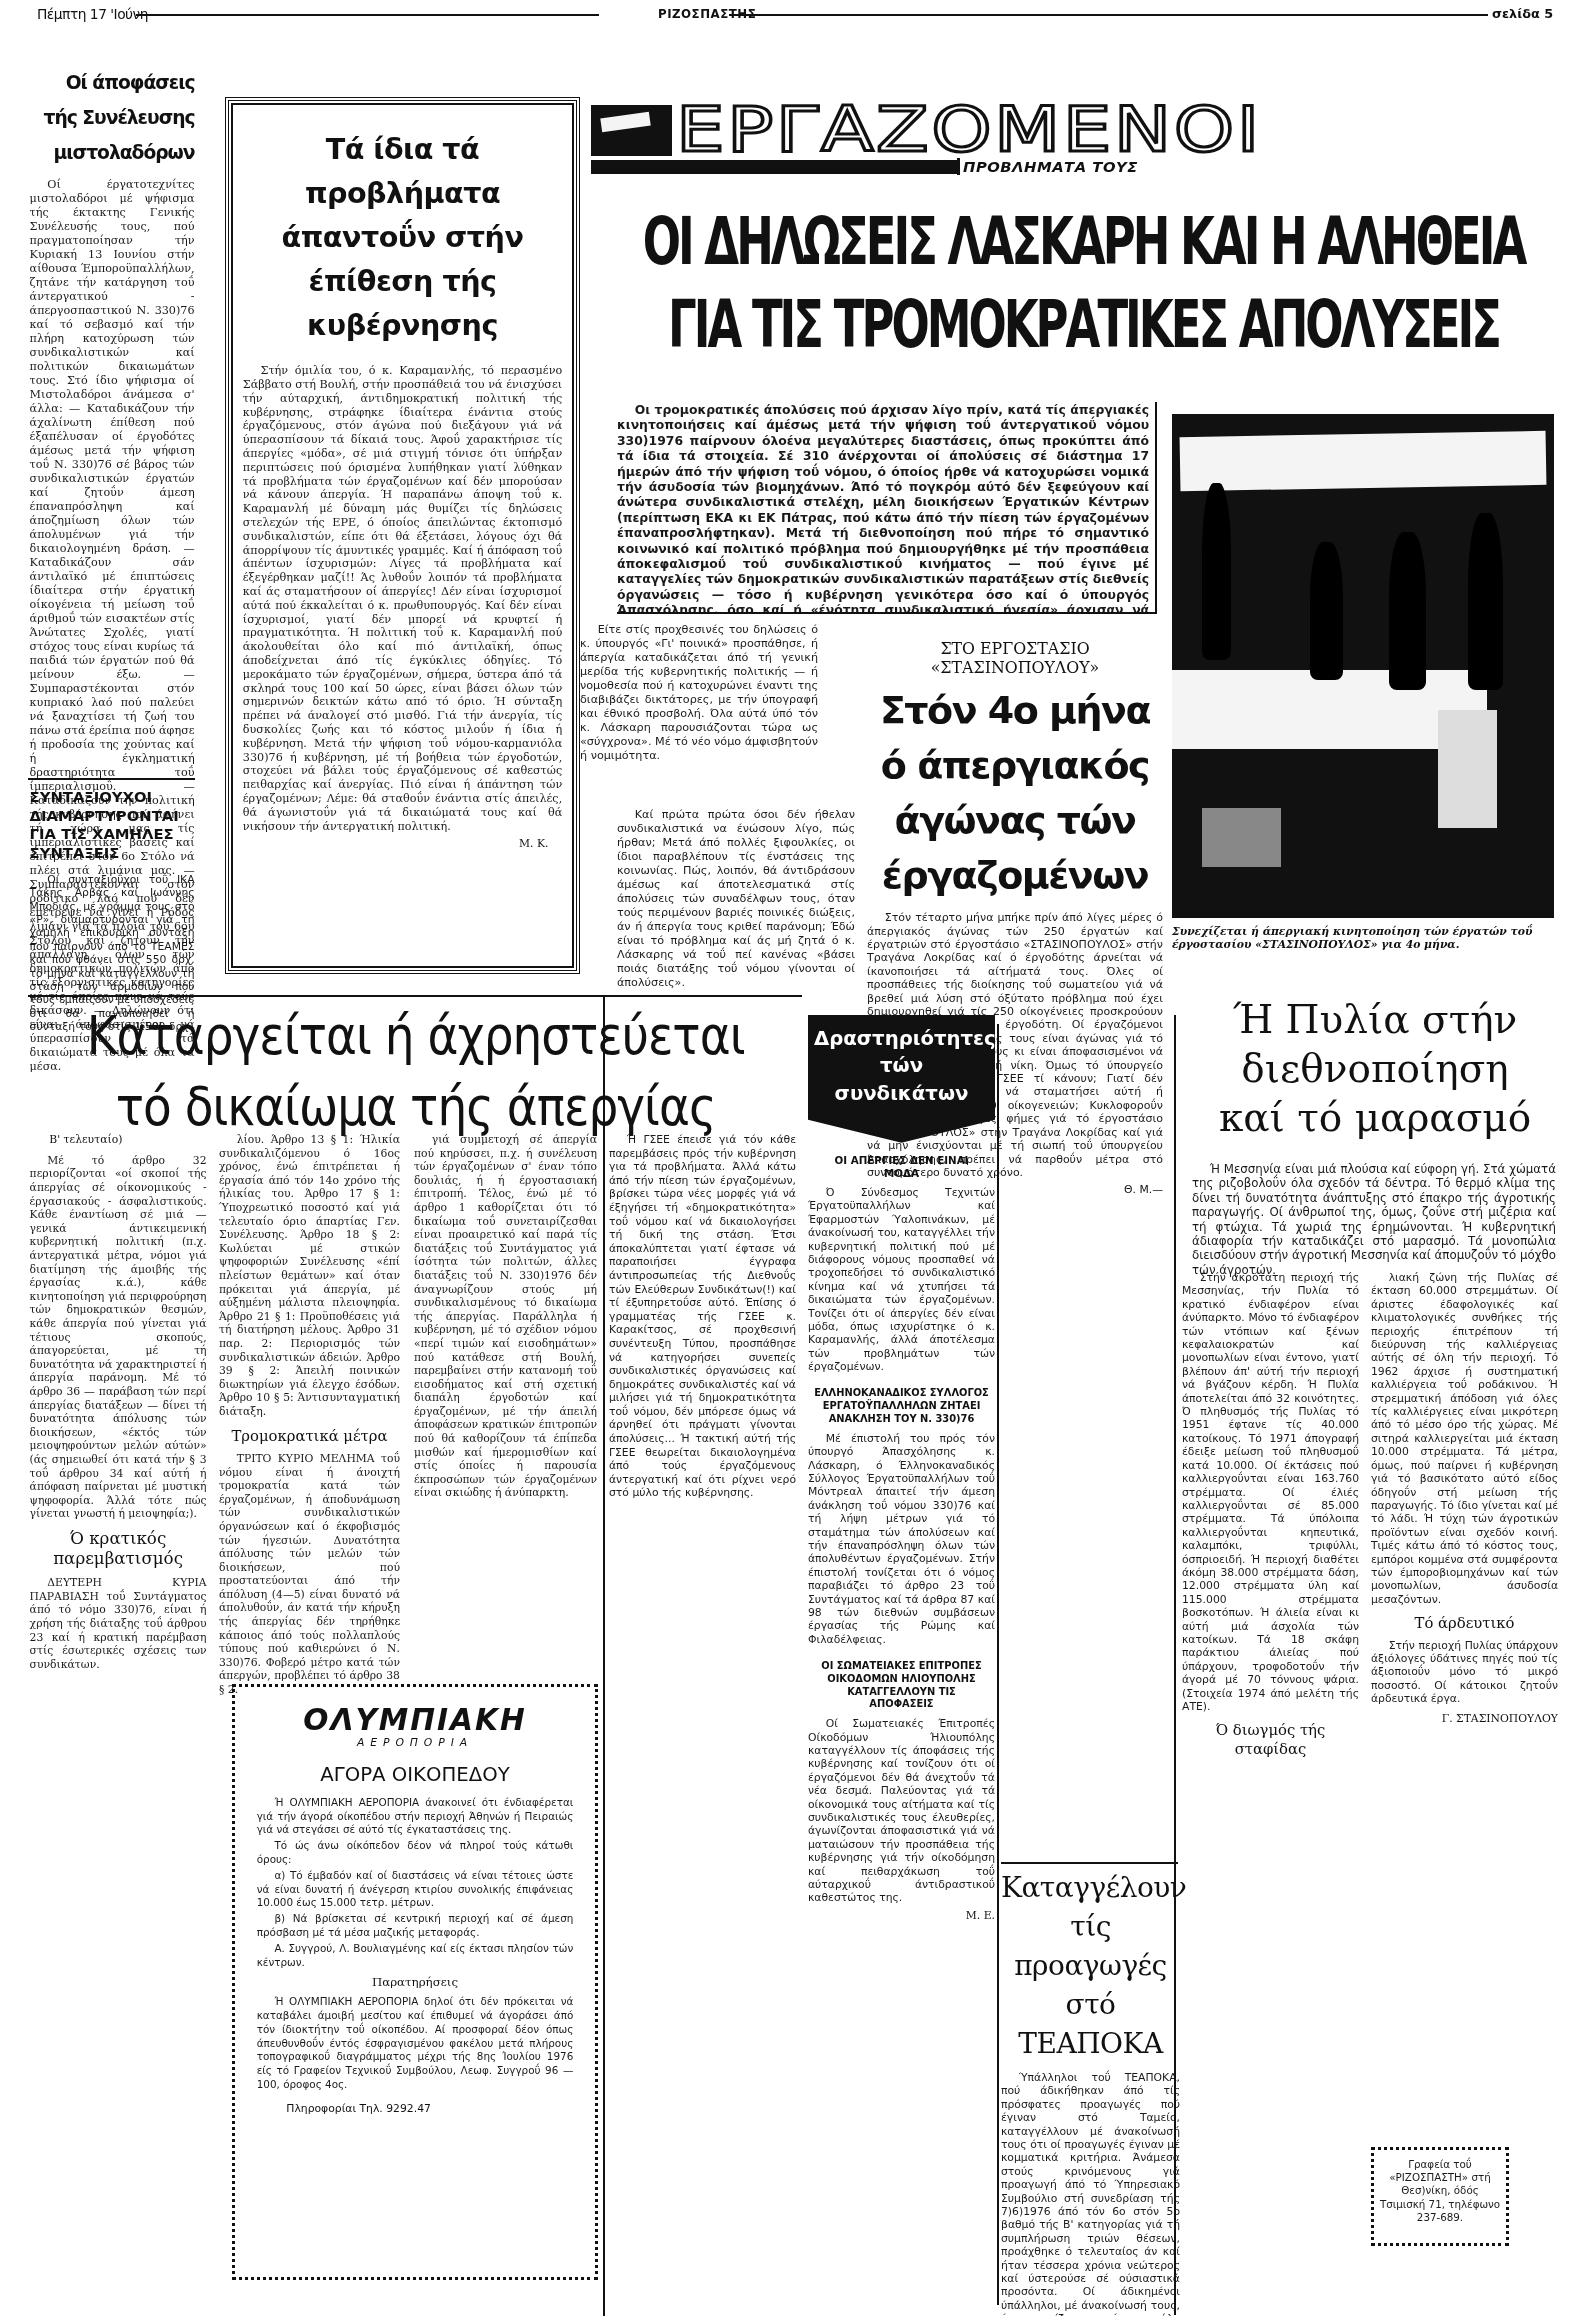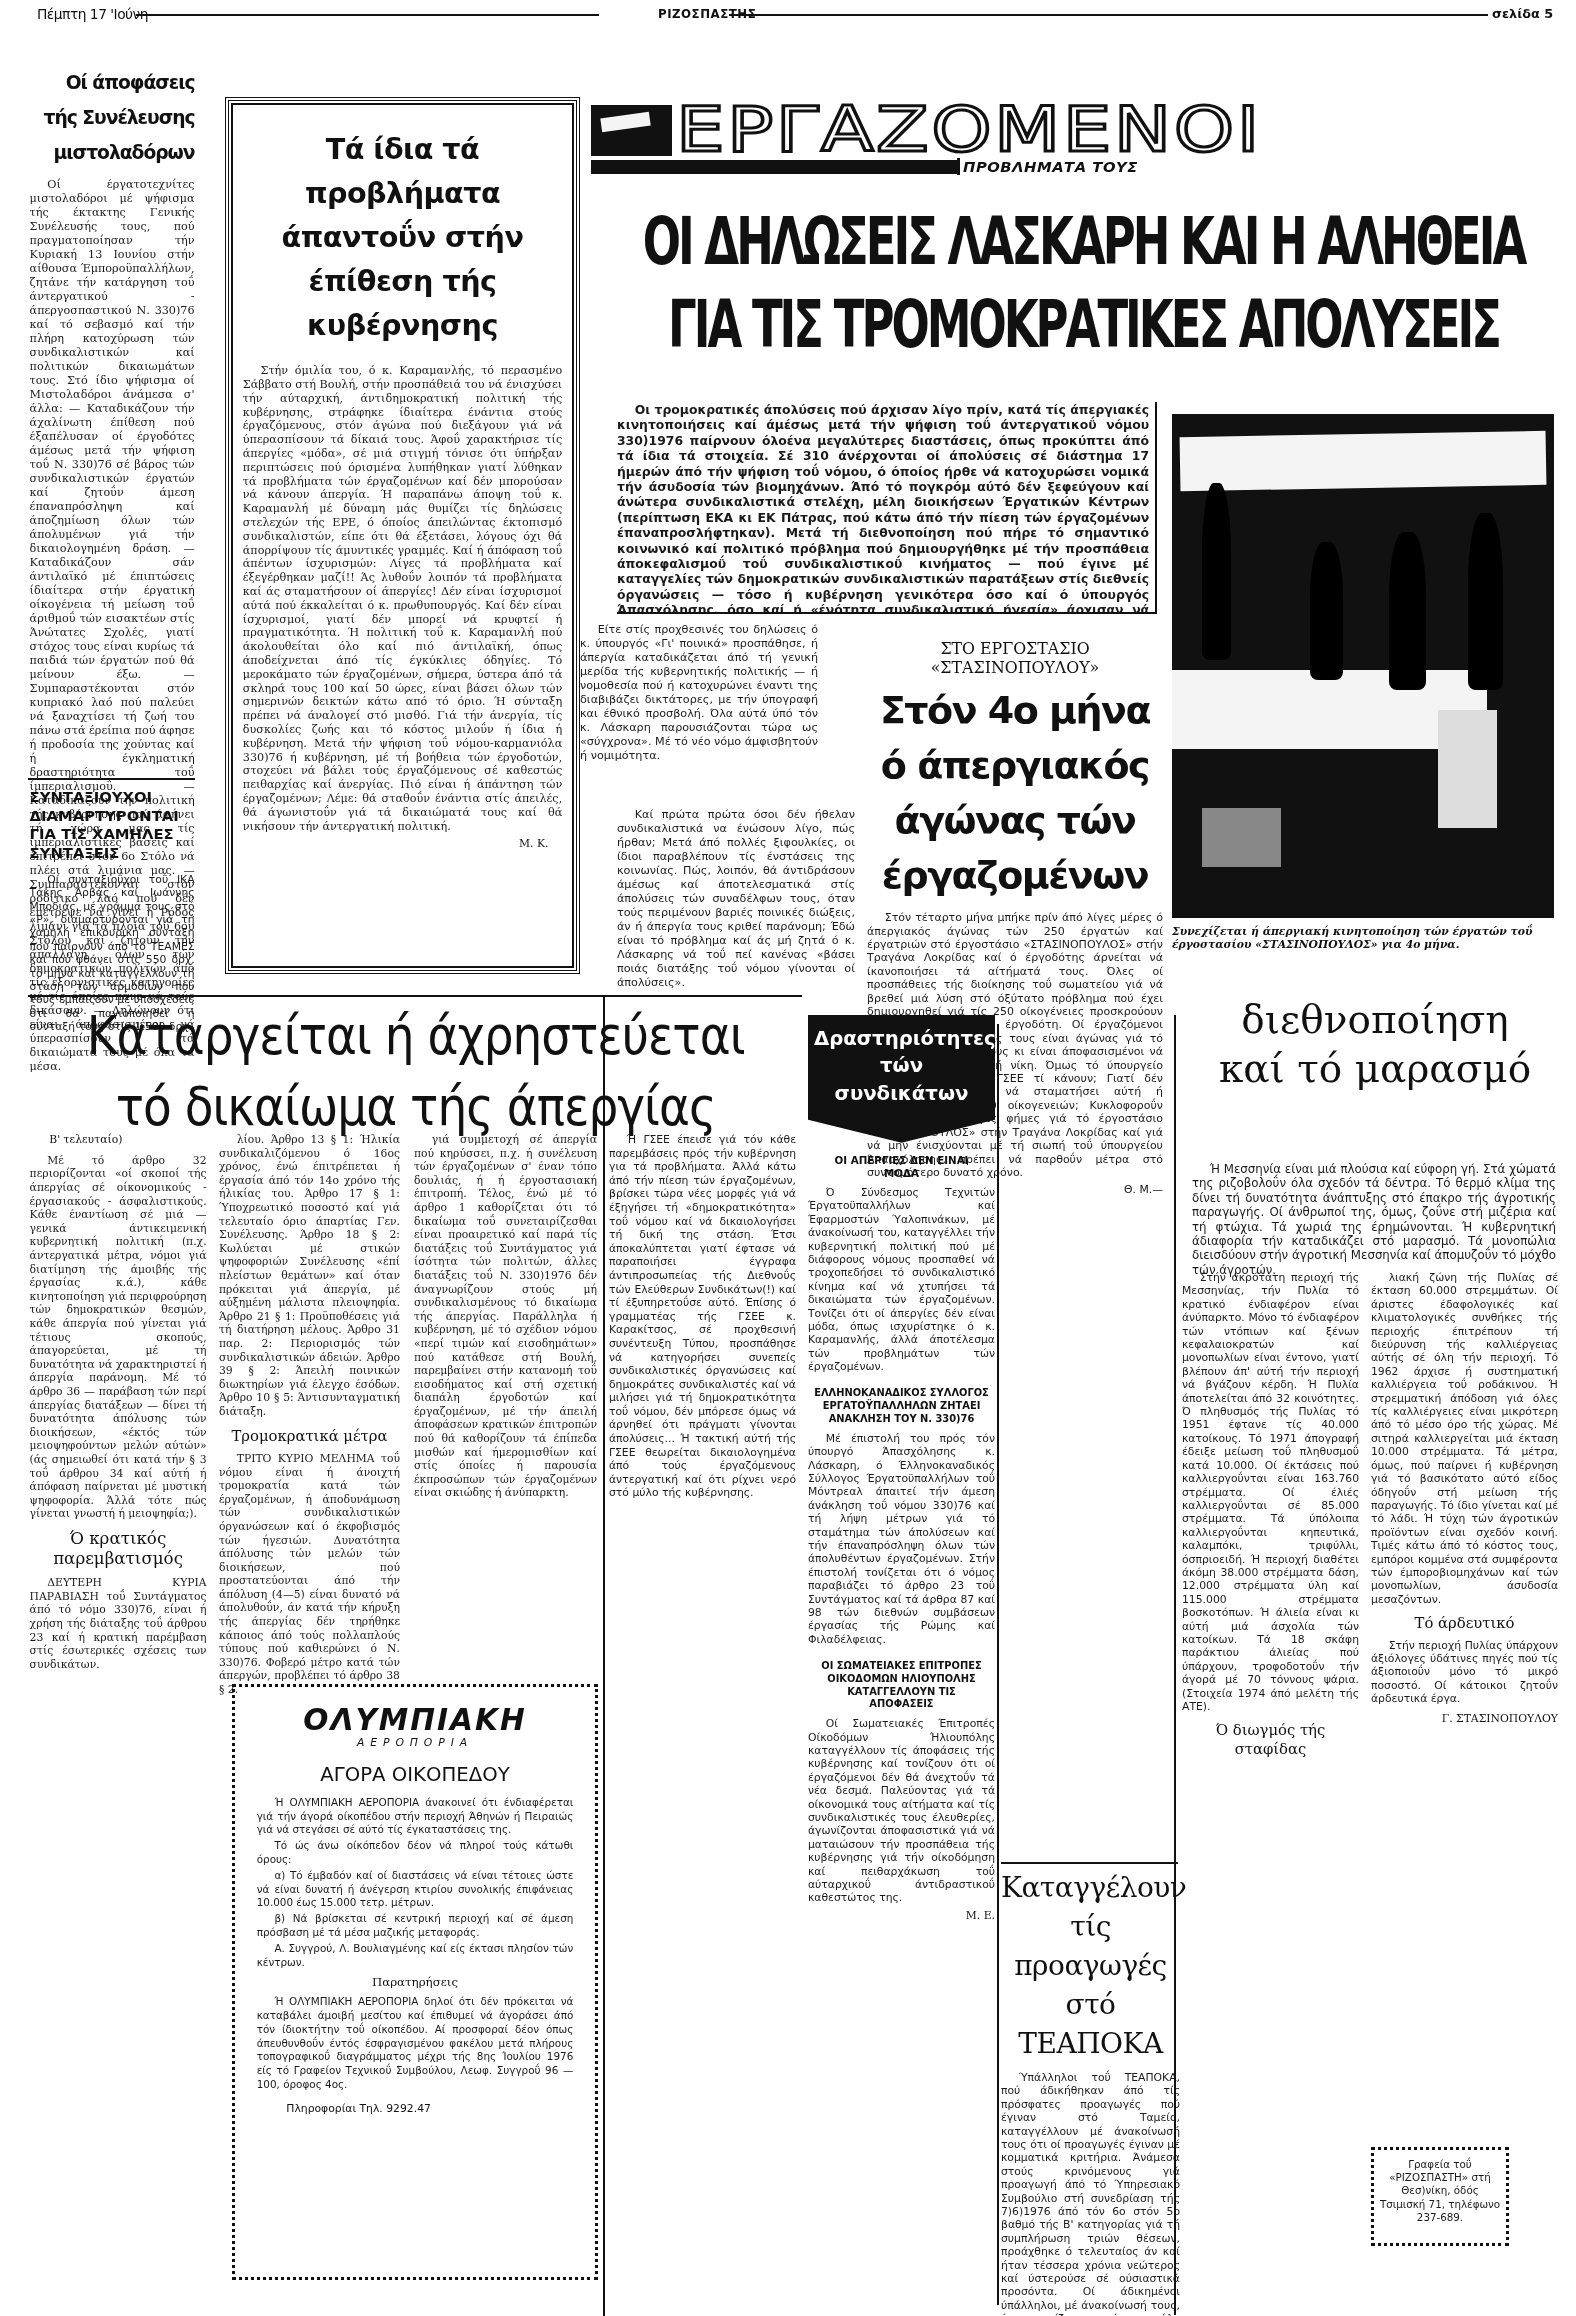--- a/index.html
+++ b/index.html
@@ -185,20 +185,21 @@
 <div class="rule" style="left:1001px;top:1862px;width:177px;height:2px;"></div>
 <div class="abs" style="left:1001px;top:1868px;width:179px;">
   <div class="center" style="font-family:'DejaVu Serif',serif;font-size:28px;line-height:39px;letter-spacing:-0.5px;">Καταγγέλουν τίς προαγωγές στό ΤΕΑΠΟΚΑ</div>
   <div class="sans-text" style="margin-top:7.9px;font-size:10.8px;line-height:13.4px;">
     <p>Ύπάλληλοι τοΰ ΤΕΑΠΟΚΑ, πού άδικήθηκαν άπό τίς πρόσφατες προαγωγές πού έγιναν στό Ταμείο, καταγγέλλουν μέ άνακοίνωσή τους ότι οί προαγωγές έγιναν μέ κομματικά κριτήρια. Άνάμεσα στούς κρινόμενους γιά προαγωγή άπό τό Ύπηρεσιακό Συμβούλιο στή συνεδρίαση τής 7)6)1976 άπό τόν 6ο στόν 5ο βαθμό τής Β' κατηγορίας γιά τή συμπλήρωση τριών θέσεων, προάχθηκε ό τελευταίος άν καί ήταν τέσσερα χρόνια νεώτερος καί ύστερούσε σέ ούσιαστικά προσόντα. Οί άδικημένοι ύπάλληλοι, μέ άνακοίνωσή τους, ύπογραμμίζουν τό μεγάλο ποσοστό τοΰ συνολικοΰ προσωπικοΰ πού άδικήθηκε.</p>
   </div>
 </div>
 
 <div class="vrule" style="left:1174px;top:1015px;height:1300px;"></div>
 <div class="abs" style="left:1178px;top:995px;width:394px;text-align:center;">
+  <div style="font-family:'DejaVu Serif',serif;font-size:39px;line-height:49px;">Ή Πυλία στήν</div>
   <div style="font-family:'DejaVu Serif',serif;font-size:39px;line-height:49px;">διεθνοποίηση</div>
   <div style="font-family:'DejaVu Serif',serif;font-size:39px;line-height:49px;">καί τό μαρασμό</div>
 </div>
 <div class="abs sans-text" style="left:1192px;top:1162px;width:364px;font-size:11.8px;line-height:14.4px;">
   <p>Ή Μεσσηνία είναι μιά πλούσια καί εύφορη γή. Στά χώματά της ριζοβολοΰν όλα σχεδόν τά δέντρα. Τό θερμό κλίμα της δίνει τή δυνατότητα άνάπτυξης στό έπακρο τής άγροτικής παραγωγής. Οί άνθρωποί της, όμως, ζοΰνε στή μιζέρια καί τή φτώχια. Τά χωριά της έρημώνονται. Ή κυβερνητική άδιαφορία τήν καταδικάζει στό μαρασμό. Τά μονοπώλια διεισδύουν στήν άγροτική Μεσσηνία καί άπομυζοΰν τό μόχθο τών άγροτών.</p>
 </div>
 <div class="abs" style="left:1182px;top:1271px;width:177px;">
   <div class="sans-text" style="font-size:10.8px;line-height:13.4px;">
     <p>Στήν άκρότατη περιοχή τής Μεσσηνίας, τήν Πυλία τό κρατικό ένδιαφέρον είναι άνύπαρκτο. Μόνο τό ένδιαφέρον τών ντόπιων καί ξένων κεφαλαιοκρατών καί μονοπωλίων είναι έντονο, γιατί βλέπουν άπ' αύτή τήν περιοχή νά βγάζουν κέρδη. Ή Πυλία άποτελείται άπό 32 κοινότητες. Ό πληθυσμός τής Πυλίας τό 1951 έφτανε τίς 40.000 κατοίκους. Τό 1971 άπογραφή έδειξε μείωση τοΰ πληθυσμοΰ κατά 10.000. Οί έκτάσεις πού καλλιεργοΰνται είναι 163.760 στρέμματα. Οί έλιές καλλιεργοΰνται σέ 85.000 στρέμματα. Τά ύπόλοιπα καλλιεργοΰνται κηπευτικά, καλαμπόκι, τριφύλλι, όσπριοειδή. Ή περιοχή διαθέτει άκόμη 38.000 στρέμματα δάση, 12.000 στρέμματα ύλη καί 115.000 στρέμματα βοσκοτόπων. Ή άλιεία είναι κι αύτή μιά άσχολία τών κατοίκων. Τά 18 σκάφη παράκτιου άλιείας πού ύπάρχουν, τροφοδοτοΰν τήν άγορά μέ 70 τόννους ψάρια. (Στοιχεία 1974 άπό μελέτη τής ΑΤΕ).</p>
   </div>

